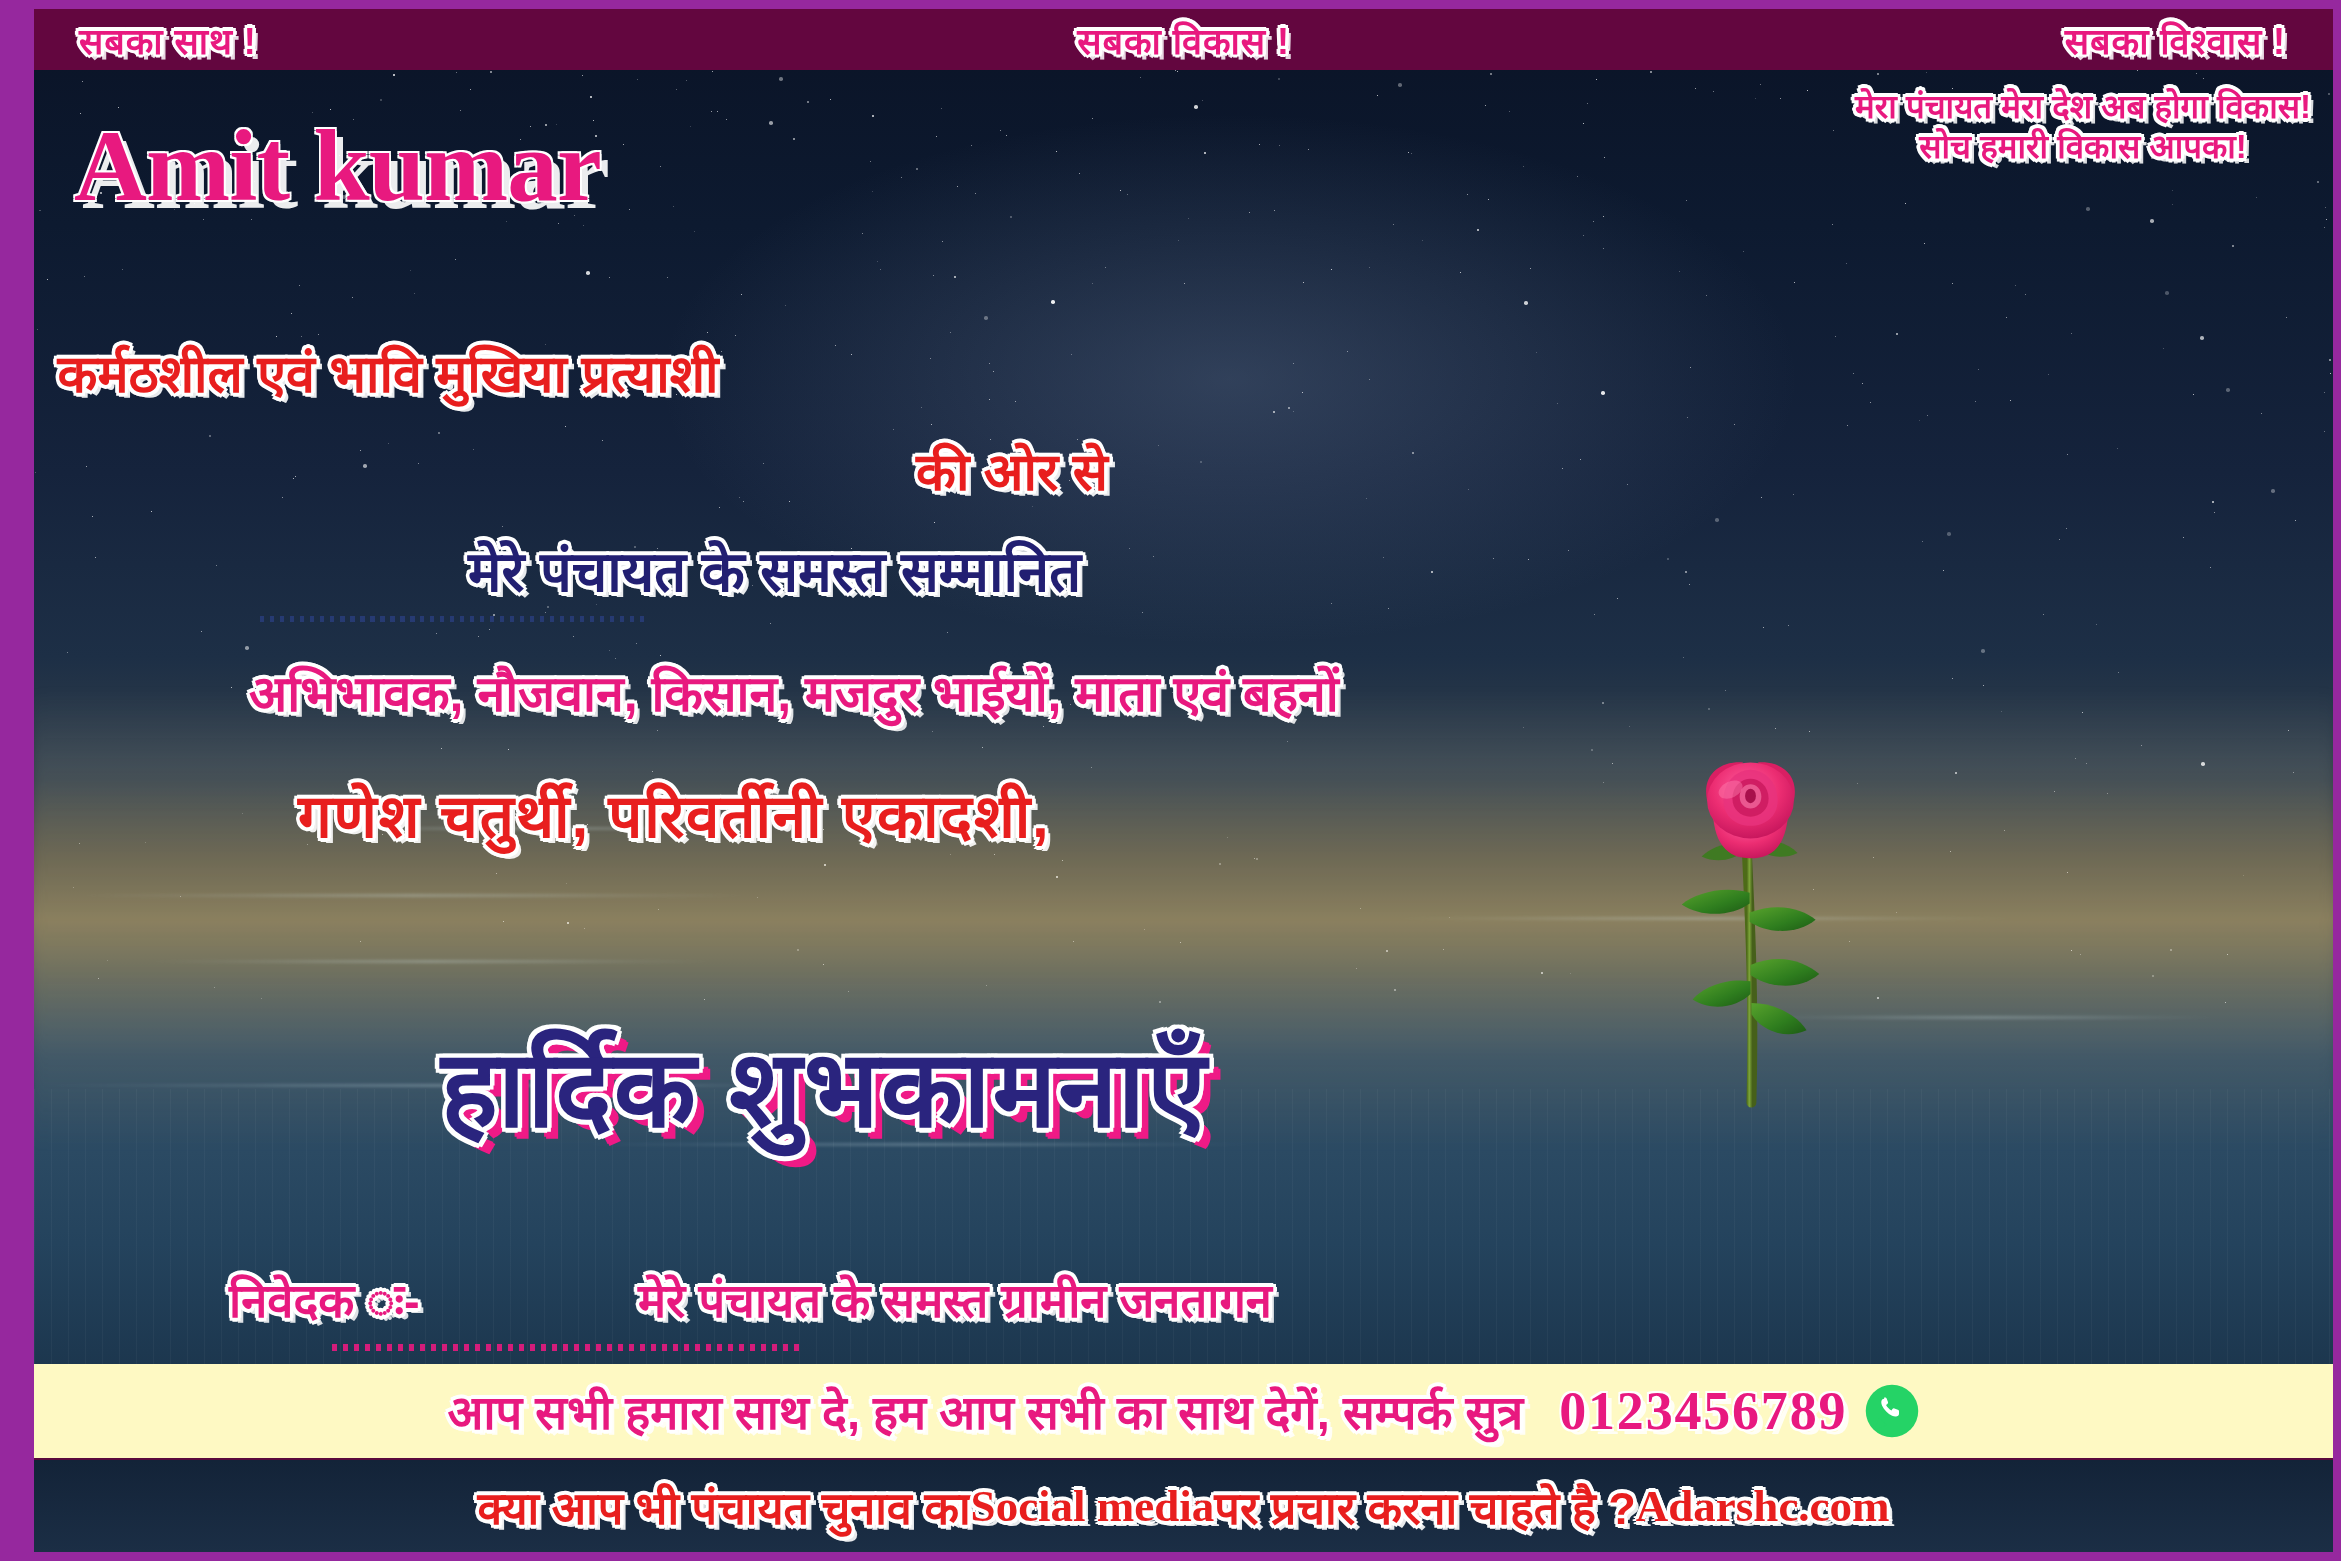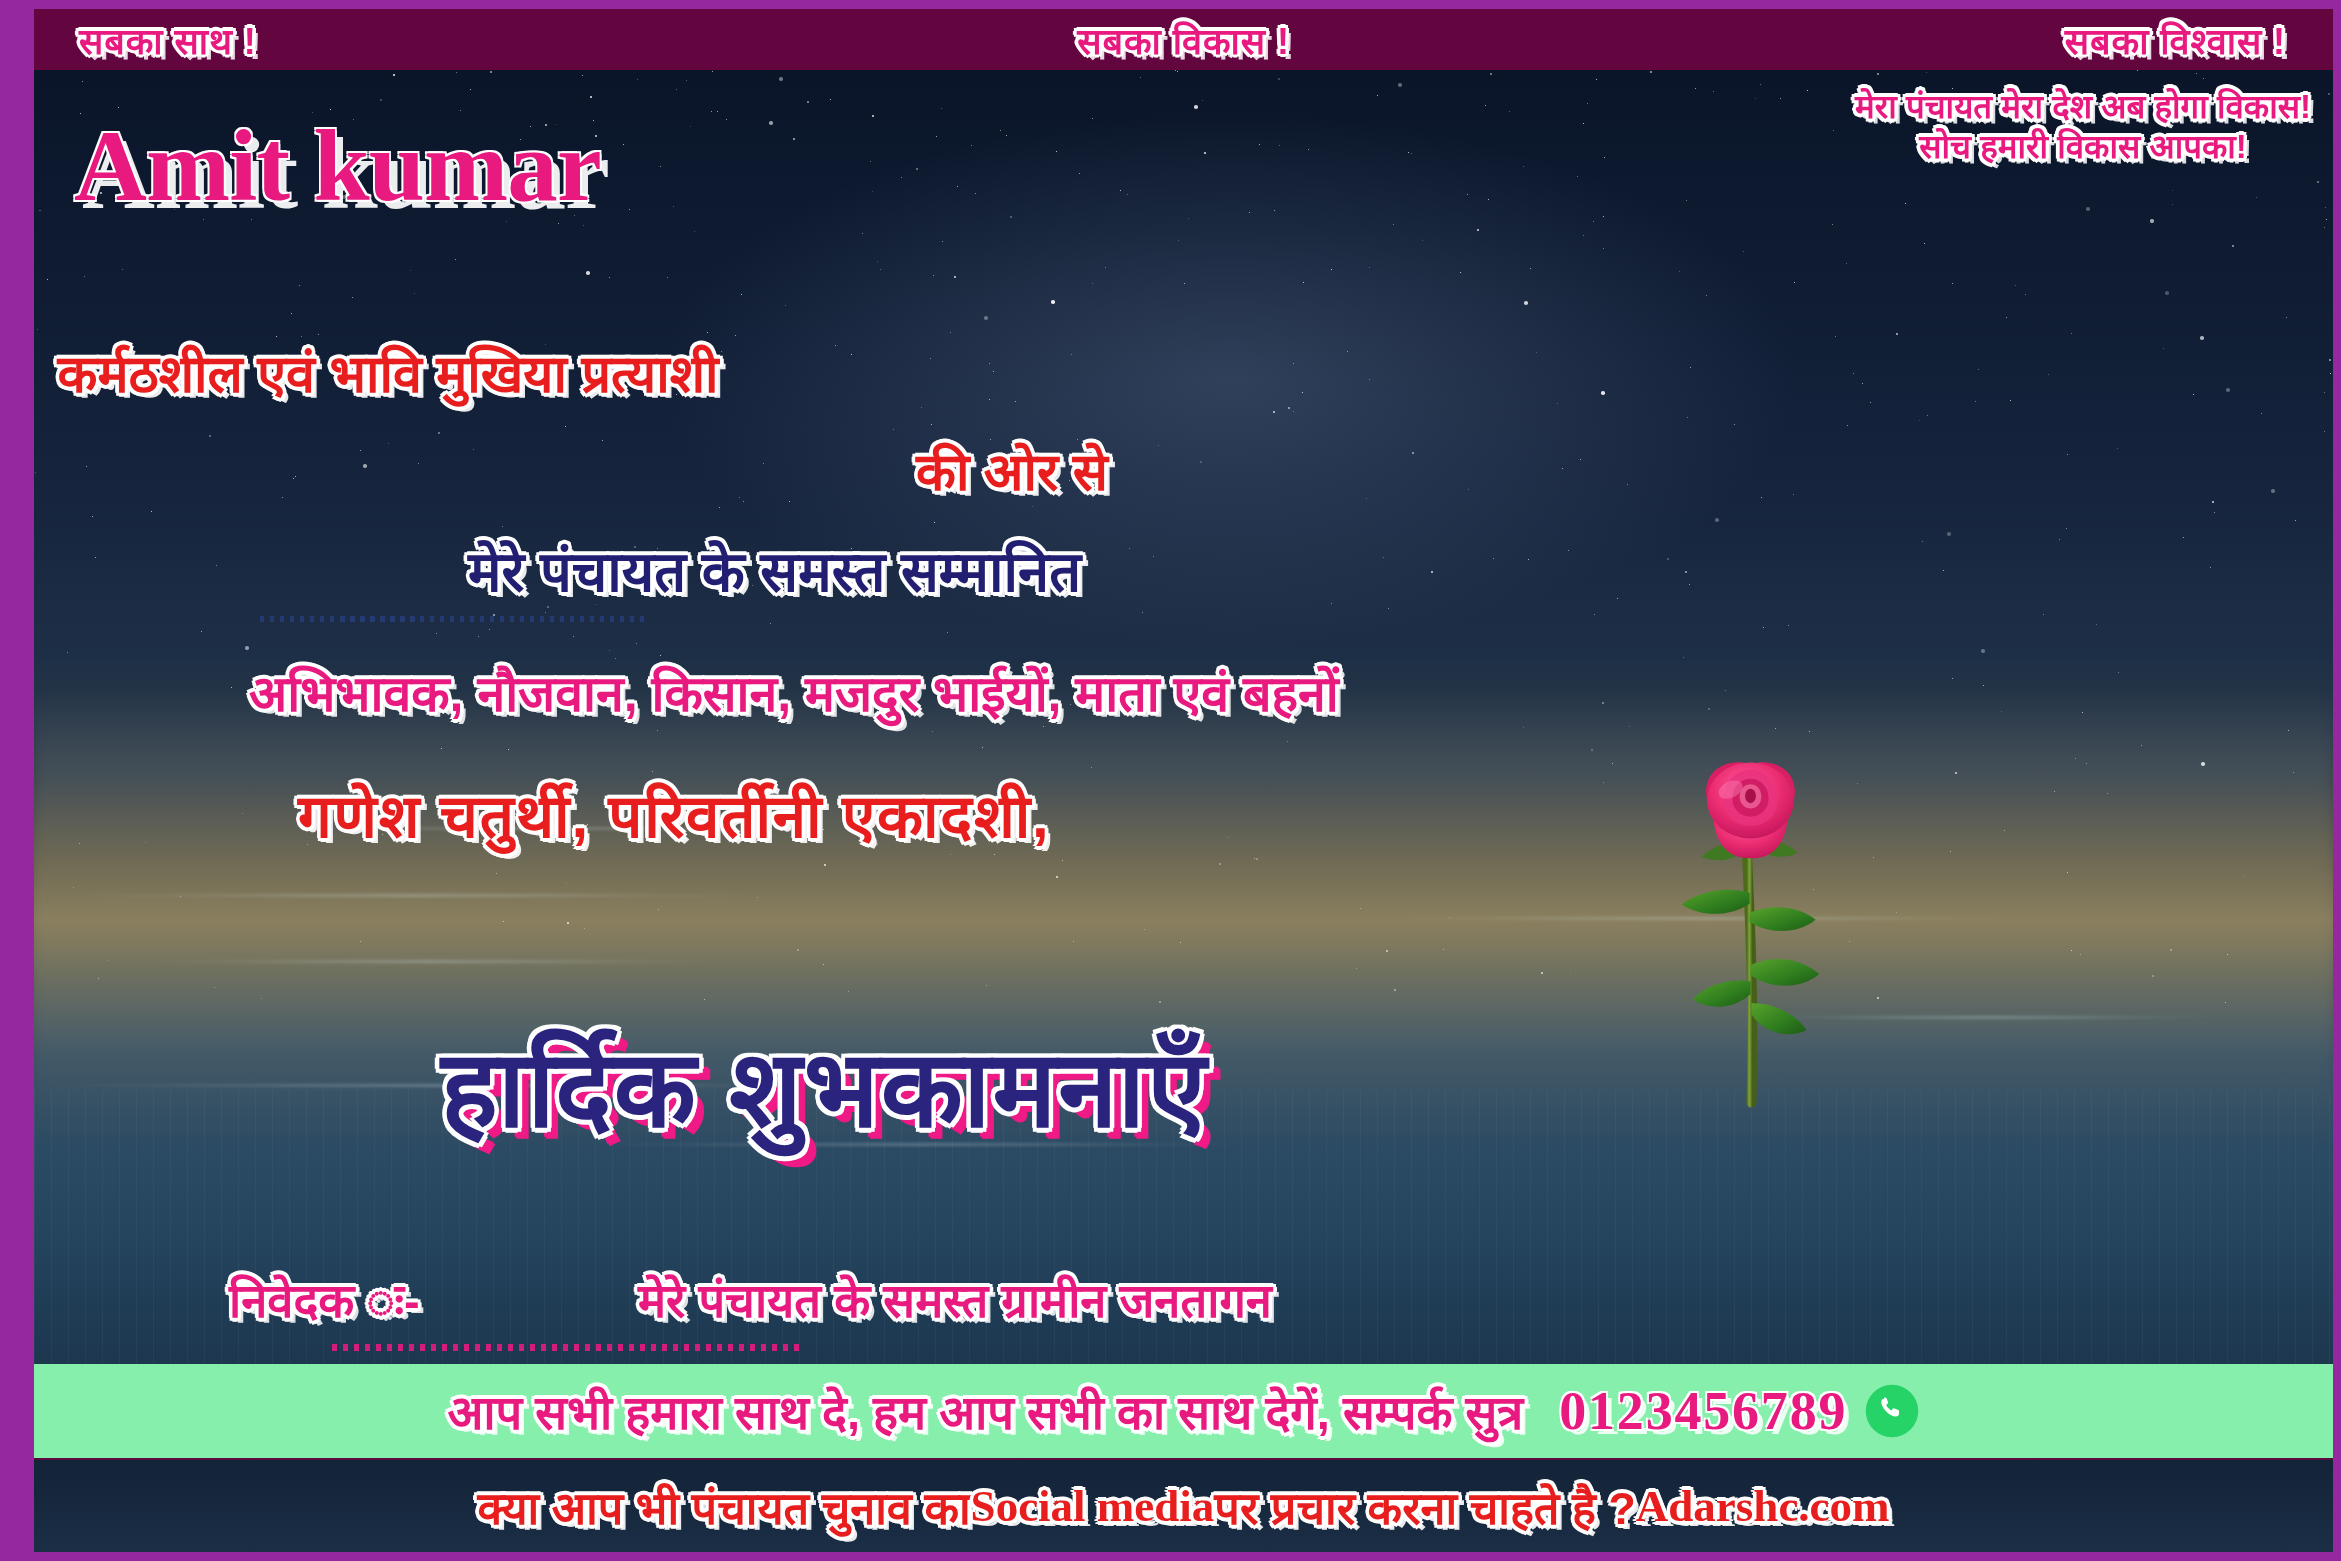--- a/index.html
+++ b/index.html
@@ -67,21 +67,21 @@
   
   .bar{
     position:absolute; left:0; right:0;
     background:#63063f;
     z-index:6;
     display:flex; align-items:center;
   }
   #topbar{ top:0; height:61px; }
   #botbar{ bottom:0; height:188px; flex-direction:column; justify-content:center; background:transparent; }
   #botbar .bb-row1{
-    width:100%; height:94px; background:#86efac;
+    width:100%; height:94px; background:#fef9c3;
     display:flex; align-items:center; justify-content:center;
   }
   #botbar .bb-row2{
     width:100%; height:94px;
     background:linear-gradient(to bottom,#132338,#1b2e45);
     display:flex; align-items:center; justify-content:center;
     border-top:2.7px solid #5a0a3c;
   }
 
   

